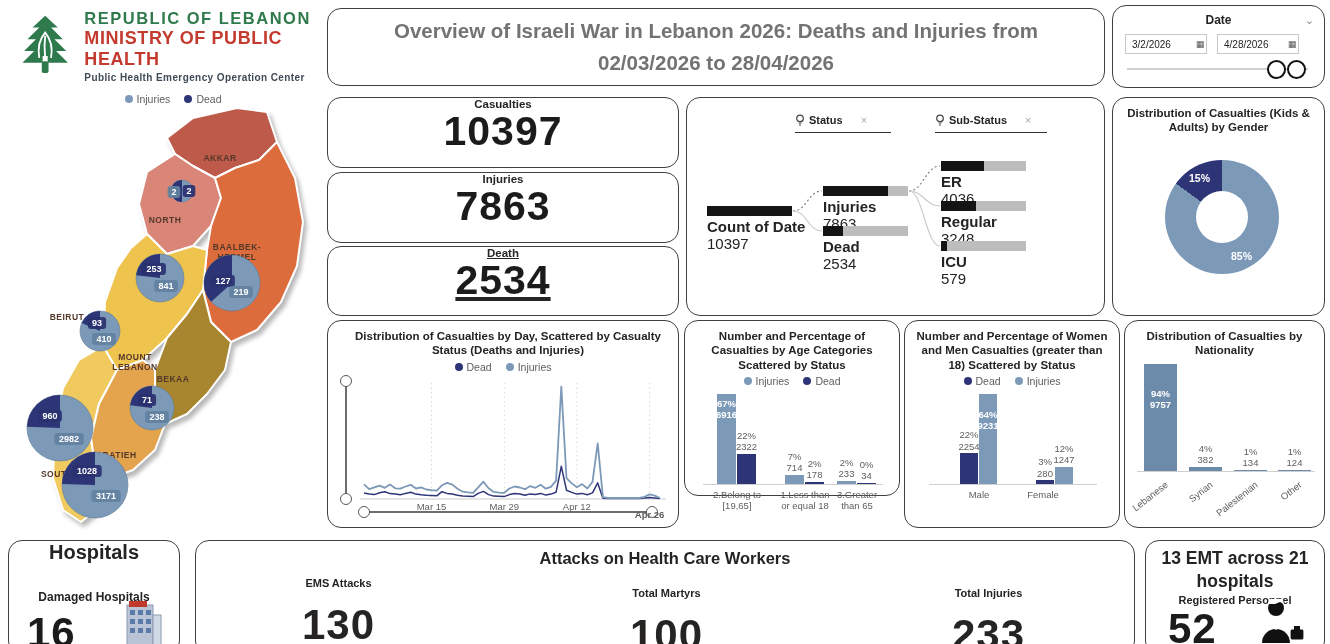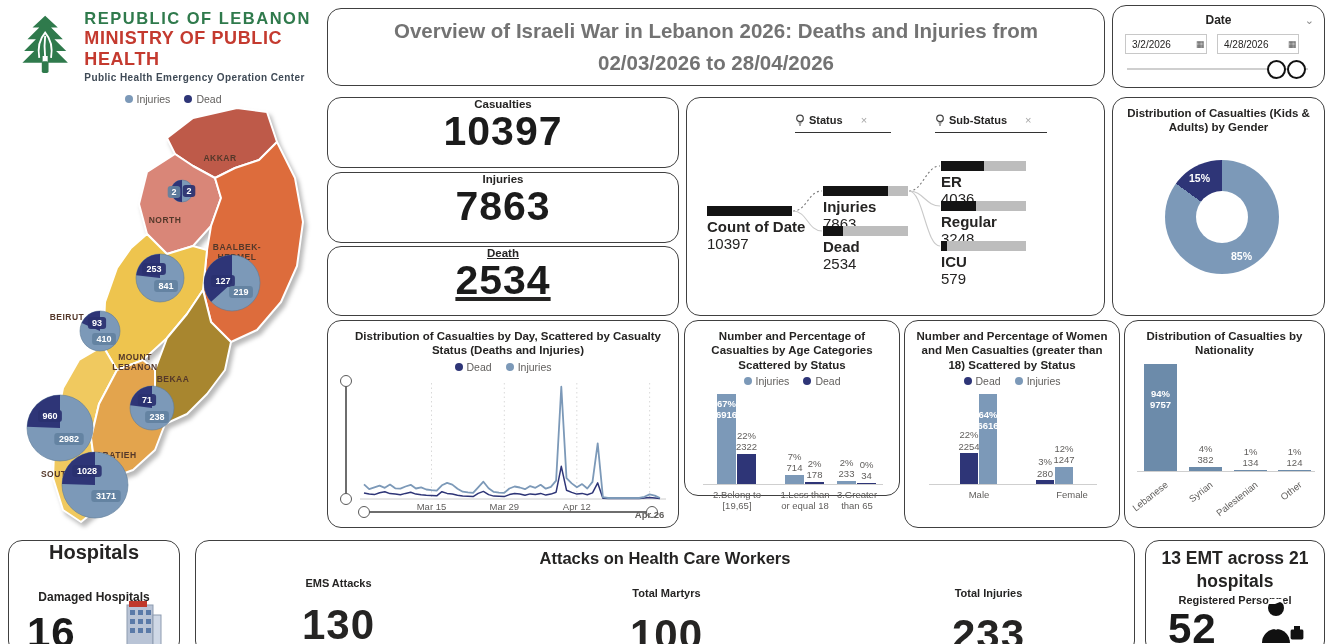--- a/index.html
+++ b/index.html
@@ -373,36 +373,36 @@
       </div>
     <div id="gender-plot"></div>
   <div class="bar" style="left: 55px; top: 132.338px; width: 18px; height: 30.662px; background: rgb(46, 53, 119);"></div>
       <div class="bar-lab" style="left: 43px; width: 42px; top: 108.338px;">
         <div>22%</div>
         <div>2254</div>
       </div>
       <div class="bar" style="left: 74px; top: 73px; width: 18px; height: 90px; background: rgb(124, 153, 184);"></div>
       <div class="bar-lab inside" style="left: 62px; width: 42px; top: 77px; margin-top: 11px;">
         <div>64%</div>
-        <div>6616</div>
+        <div>9231</div>
       </div>
       <div class="axis-lab" style="left: 40px; top: 168px; width: 68px;">
         <div>Male</div>
       </div>
       <div class="bar" style="left: 131px; top: 159.191px; width: 18px; height: 3.80895px; background: rgb(46, 53, 119);"></div>
       <div class="bar-lab" style="left: 119px; width: 42px; top: 135.191px;">
         <div>3%</div>
         <div>280</div>
       </div>
       <div class="bar" style="left: 150px; top: 146.037px; width: 18px; height: 16.9634px; background: rgb(124, 153, 184);"></div>
       <div class="bar-lab" style="left: 138px; width: 42px; top: 122.037px;">
         <div>12%</div>
         <div>1247</div>
       </div>
-      <div class="axis-lab" style="left: 133px; top: 168px; width: 68px;">
+      <div class="axis-lab" style="left: 104px; top: 168px; width: 68px;">
         <div>Female</div>
       </div>
       <div style="position: absolute; left: 24px; top: 163px; width: 168px; height: 1px; background: rgb(207, 207, 207);"></div>
     </div>
 
   <div class="panel" id="nat-panel" style="left:1124px;top:320px;width:201px;height:208px;">
     <div class="ptitle">Distribution of Casualties by Nationality</div>
     <div id="nat-plot"></div>
   <div class="bar" style="left: 19px; top: 43px; width: 33px; height: 107px; background: rgb(108, 139, 170);"></div>
       <div class="bar-lab inside" style="left: 7px; width: 57px; top: 47px; margin-top: 20px;">

